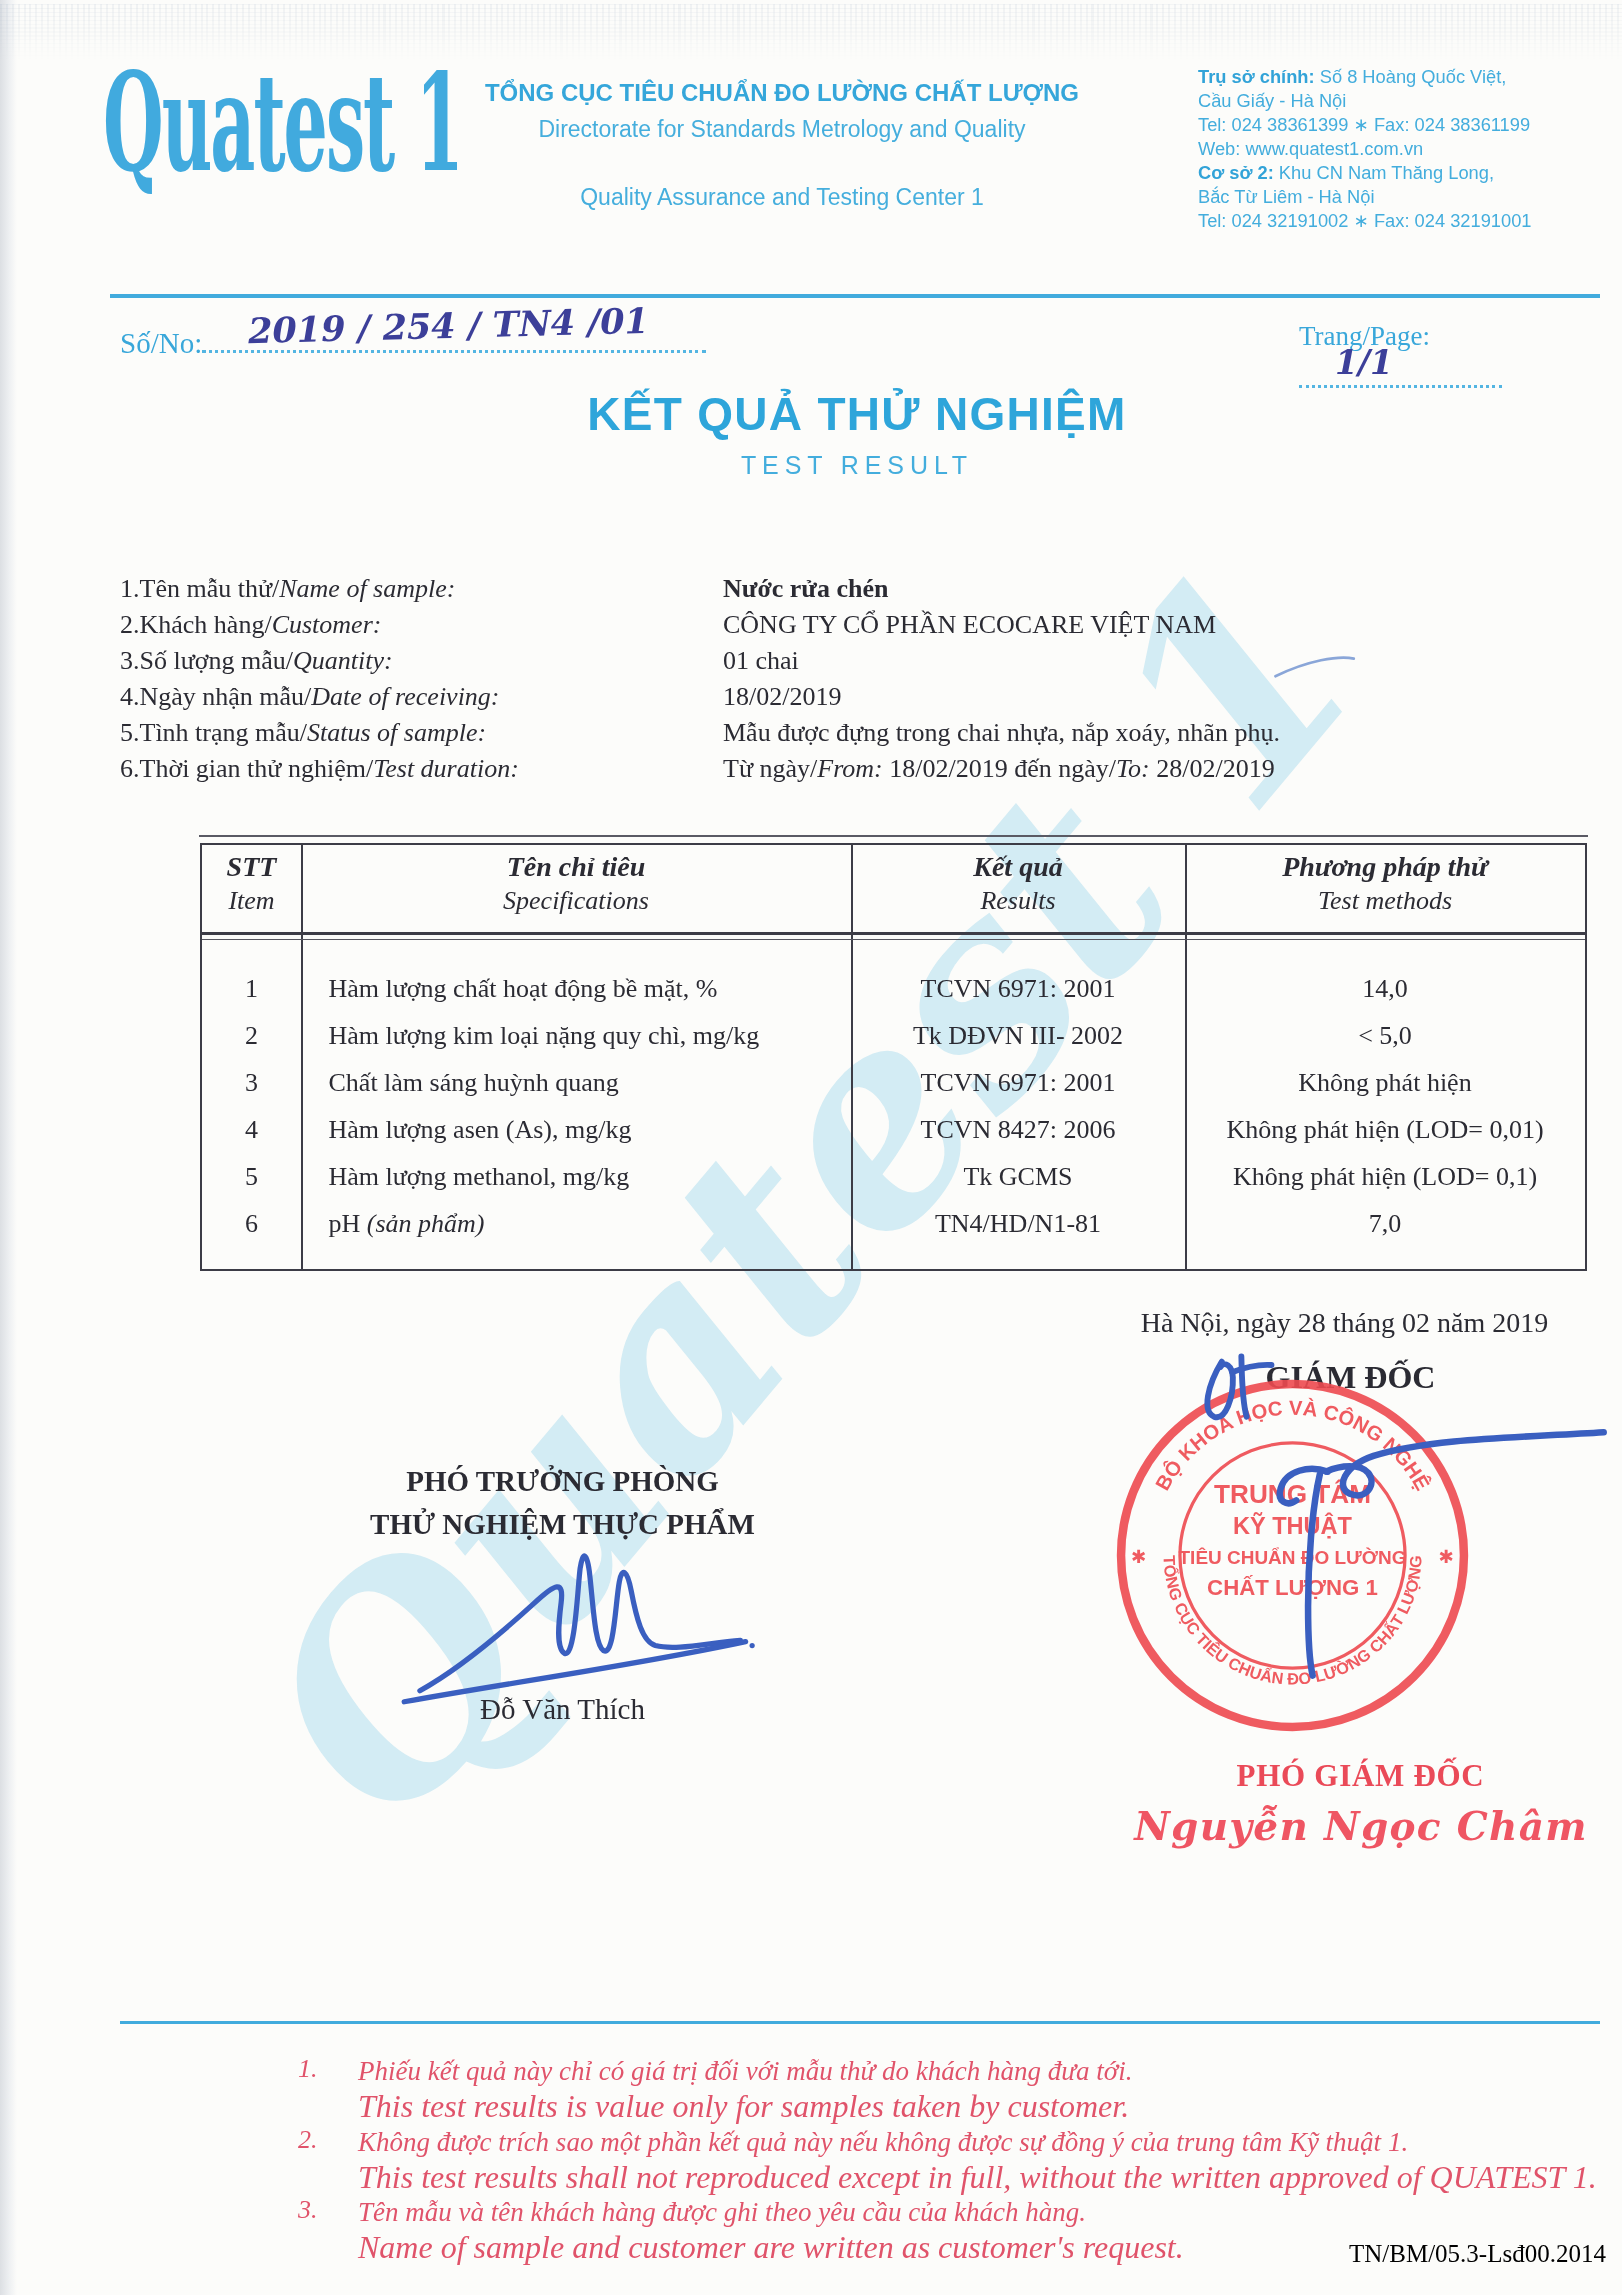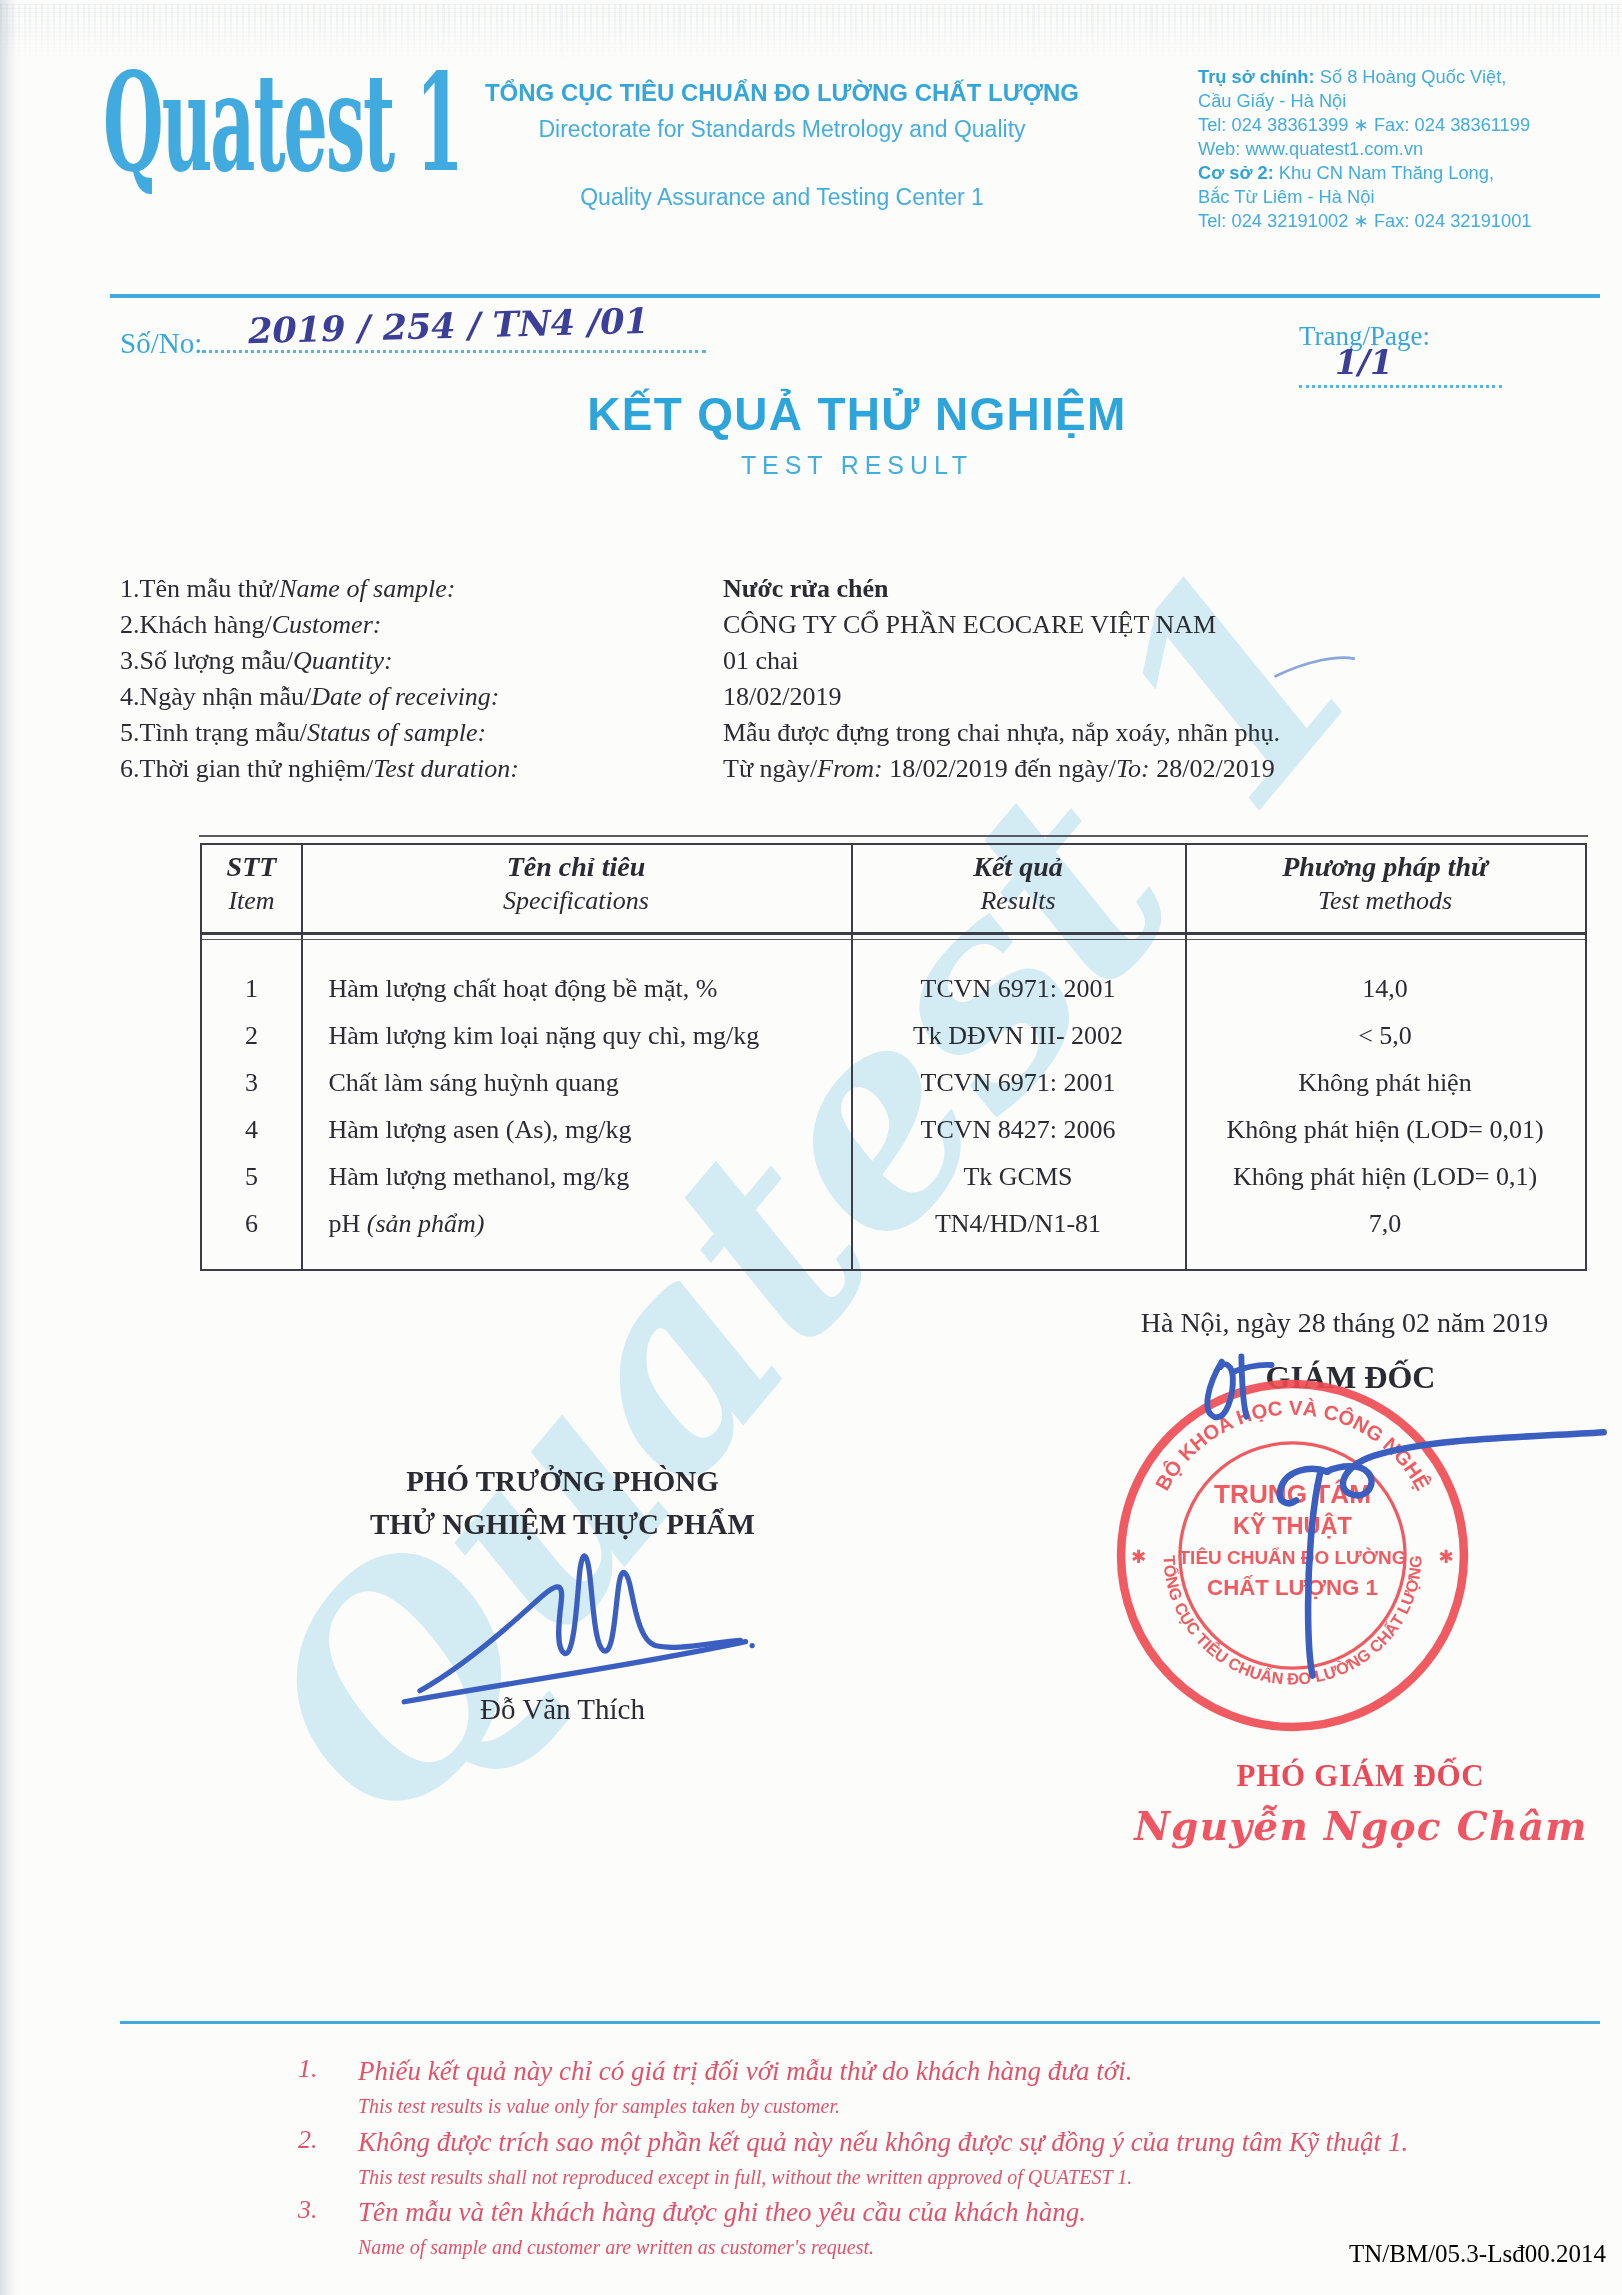--- a/index.html
+++ b/index.html
@@ -78,21 +78,21 @@
   .red-name{left:1073px;top:1803px;width:576px;text-align:center;z-index:4;font-family:"DejaVu Serif",serif;
     font-style:italic;font-weight:bold;font-size:39px;color:#ef5563;letter-spacing:1.3px;}
   .stamp{left:1106px;top:1369px;z-index:3;opacity:.9;}
   .sigs{left:0;top:0;width:1622px;height:2295px;z-index:5;pointer-events:none;}
   
   .foot-rule{top:2021px;left:120px;width:1480px;height:3.3px;}
   .notes{left:298px;top:2054px;width:1315px;z-index:2;color:#e0536a;font-style:italic;}
   .note{position:relative;padding-left:60px;margin-bottom:0.7px;}
   .note .num{position:absolute;left:0;top:0;font-size:26px;}
   .note .vi{font-size:27px;line-height:35px;}
-  .note .en{font-size:20px;line-height:35px;}
+  .note .en{font-size:32px;line-height:35px;}
   .form-code{left:1349px;top:2240px;z-index:2;color:#000000;font-size:25px;}
 </style>
 </head>
 <body>
 
 <div class="page">
 
   <div class="abs scan-left"></div>
   <div class="abs scan-top"></div>
 

